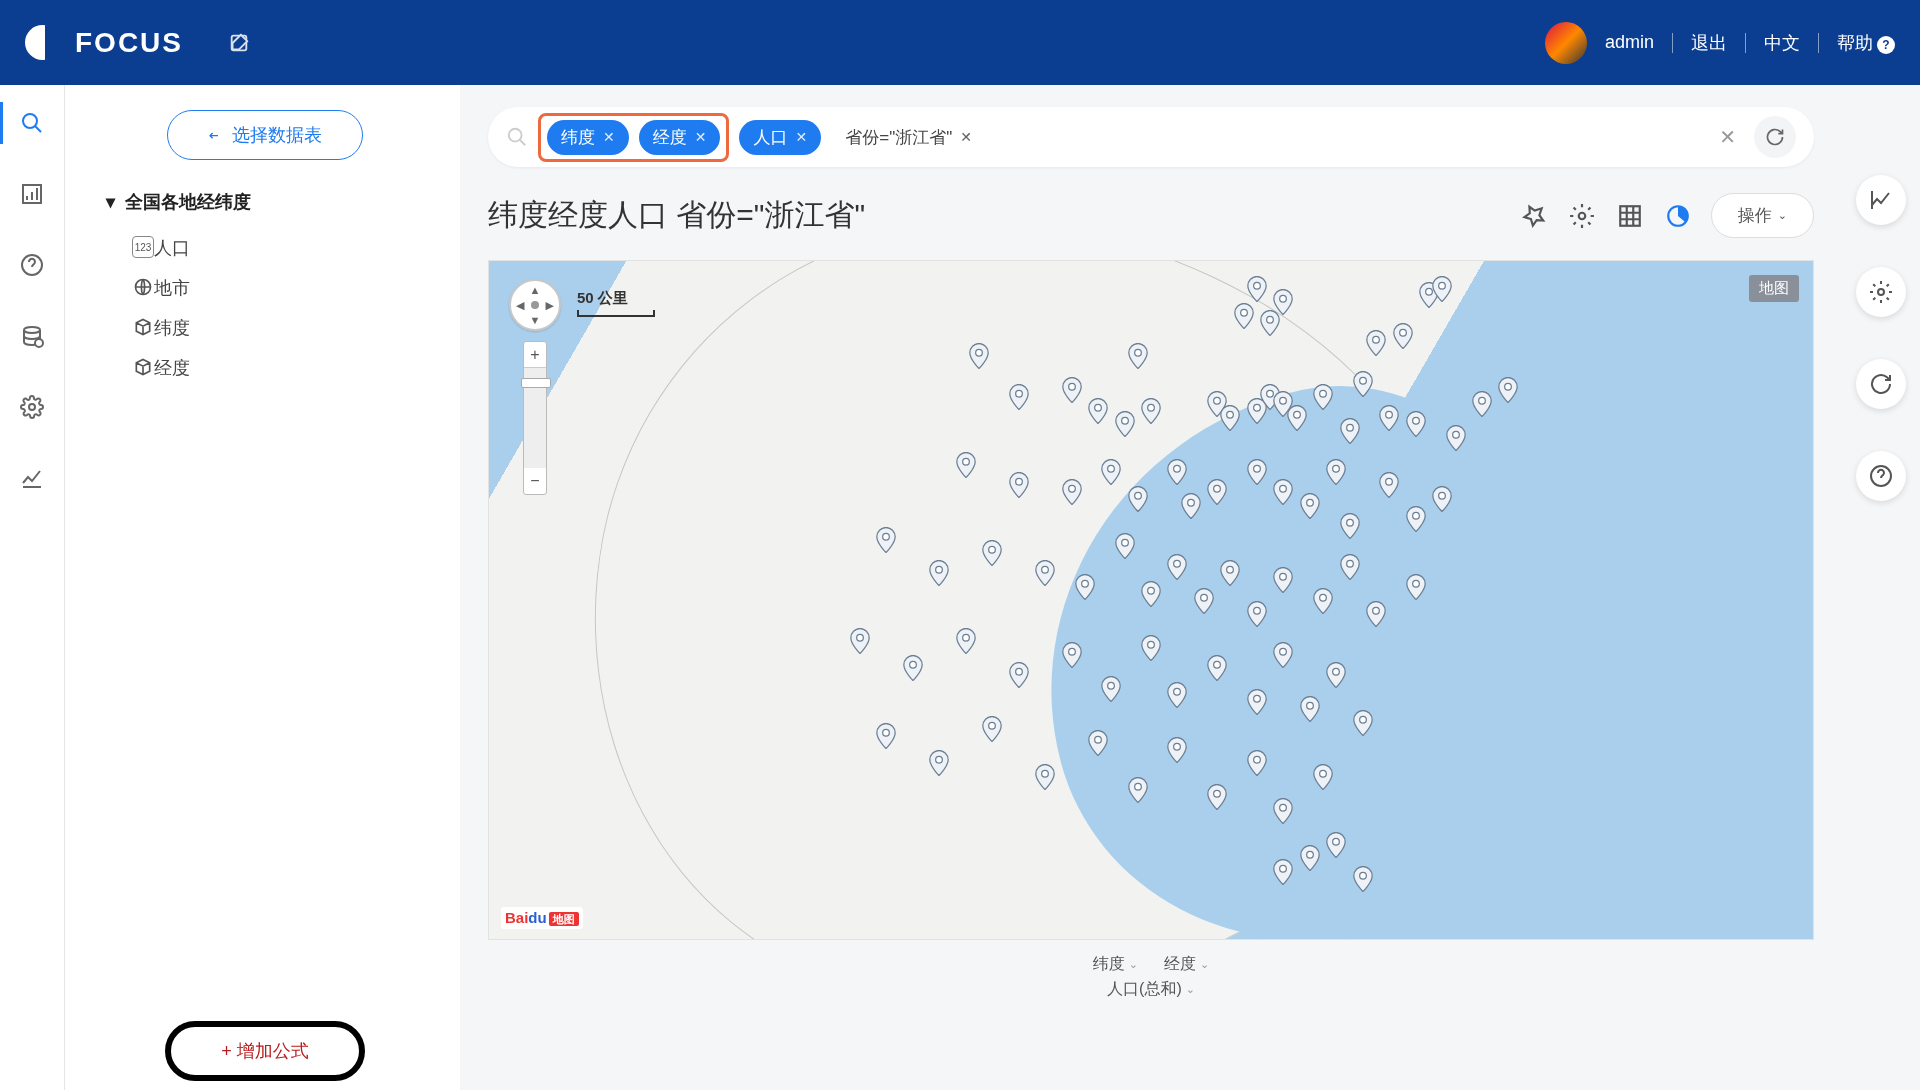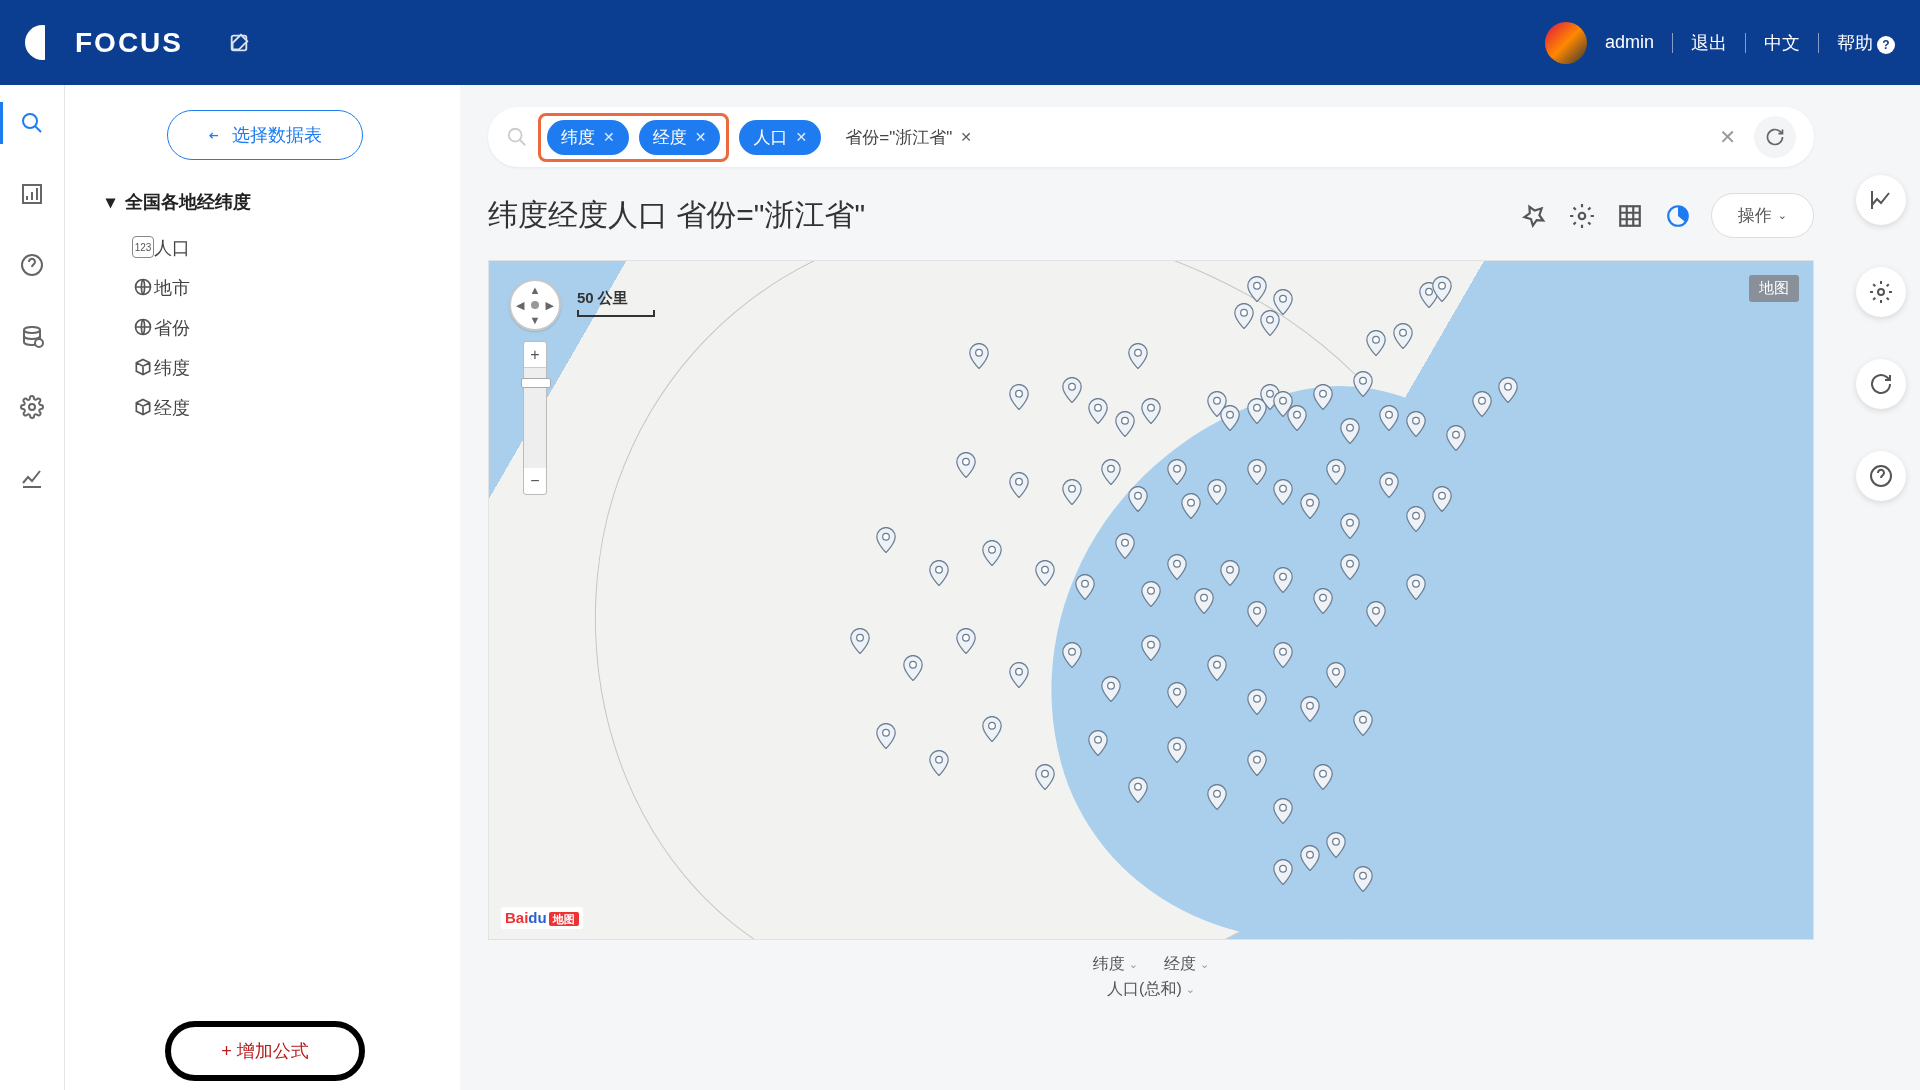--- a/index.html
+++ b/index.html
@@ -163,29 +163,20 @@
               <svg width="20" height="20" viewBox="0 0 24 24" fill="none" stroke="currentColor" stroke-width="2">
                 <circle cx="12" cy="12" r="9"></circle>
                 <path d="M3 12h18M12 3c2.5 3 2.5 15 0 18M12 3c-2.5 3-2.5 15 0 18"></path>
               </svg>
             </span>
             <span>地市</span>
           </div>
           <div class="tree-item">
             <span class="fld-icon">
               <svg width="20" height="20" viewBox="0 0 24 24" fill="none" stroke="currentColor" stroke-width="2">
-                <circle cx="12" cy="12" r="9"></circle>
-                <path d="M3 12h18M12 3c2.5 3 2.5 15 0 18M12 3c-2.5 3-2.5 15 0 18"></path>
-              </svg>
-            </span>
-            <span>省份</span>
-          </div>
-          <div class="tree-item">
-            <span class="fld-icon">
-              <svg width="20" height="20" viewBox="0 0 24 24" fill="none" stroke="currentColor" stroke-width="2">
                 <path d="M4 7l8-4 8 4v10l-8 4-8-4zM4 7l8 4 8-4M12 11v10"></path>
               </svg>
             </span>
             <span>纬度</span>
           </div>
           <div class="tree-item">
             <span class="fld-icon">
               <svg width="20" height="20" viewBox="0 0 24 24" fill="none" stroke="currentColor" stroke-width="2">
                 <path d="M4 7l8-4 8 4v10l-8 4-8-4zM4 7l8 4 8-4M12 11v10"></path>
               </svg>

